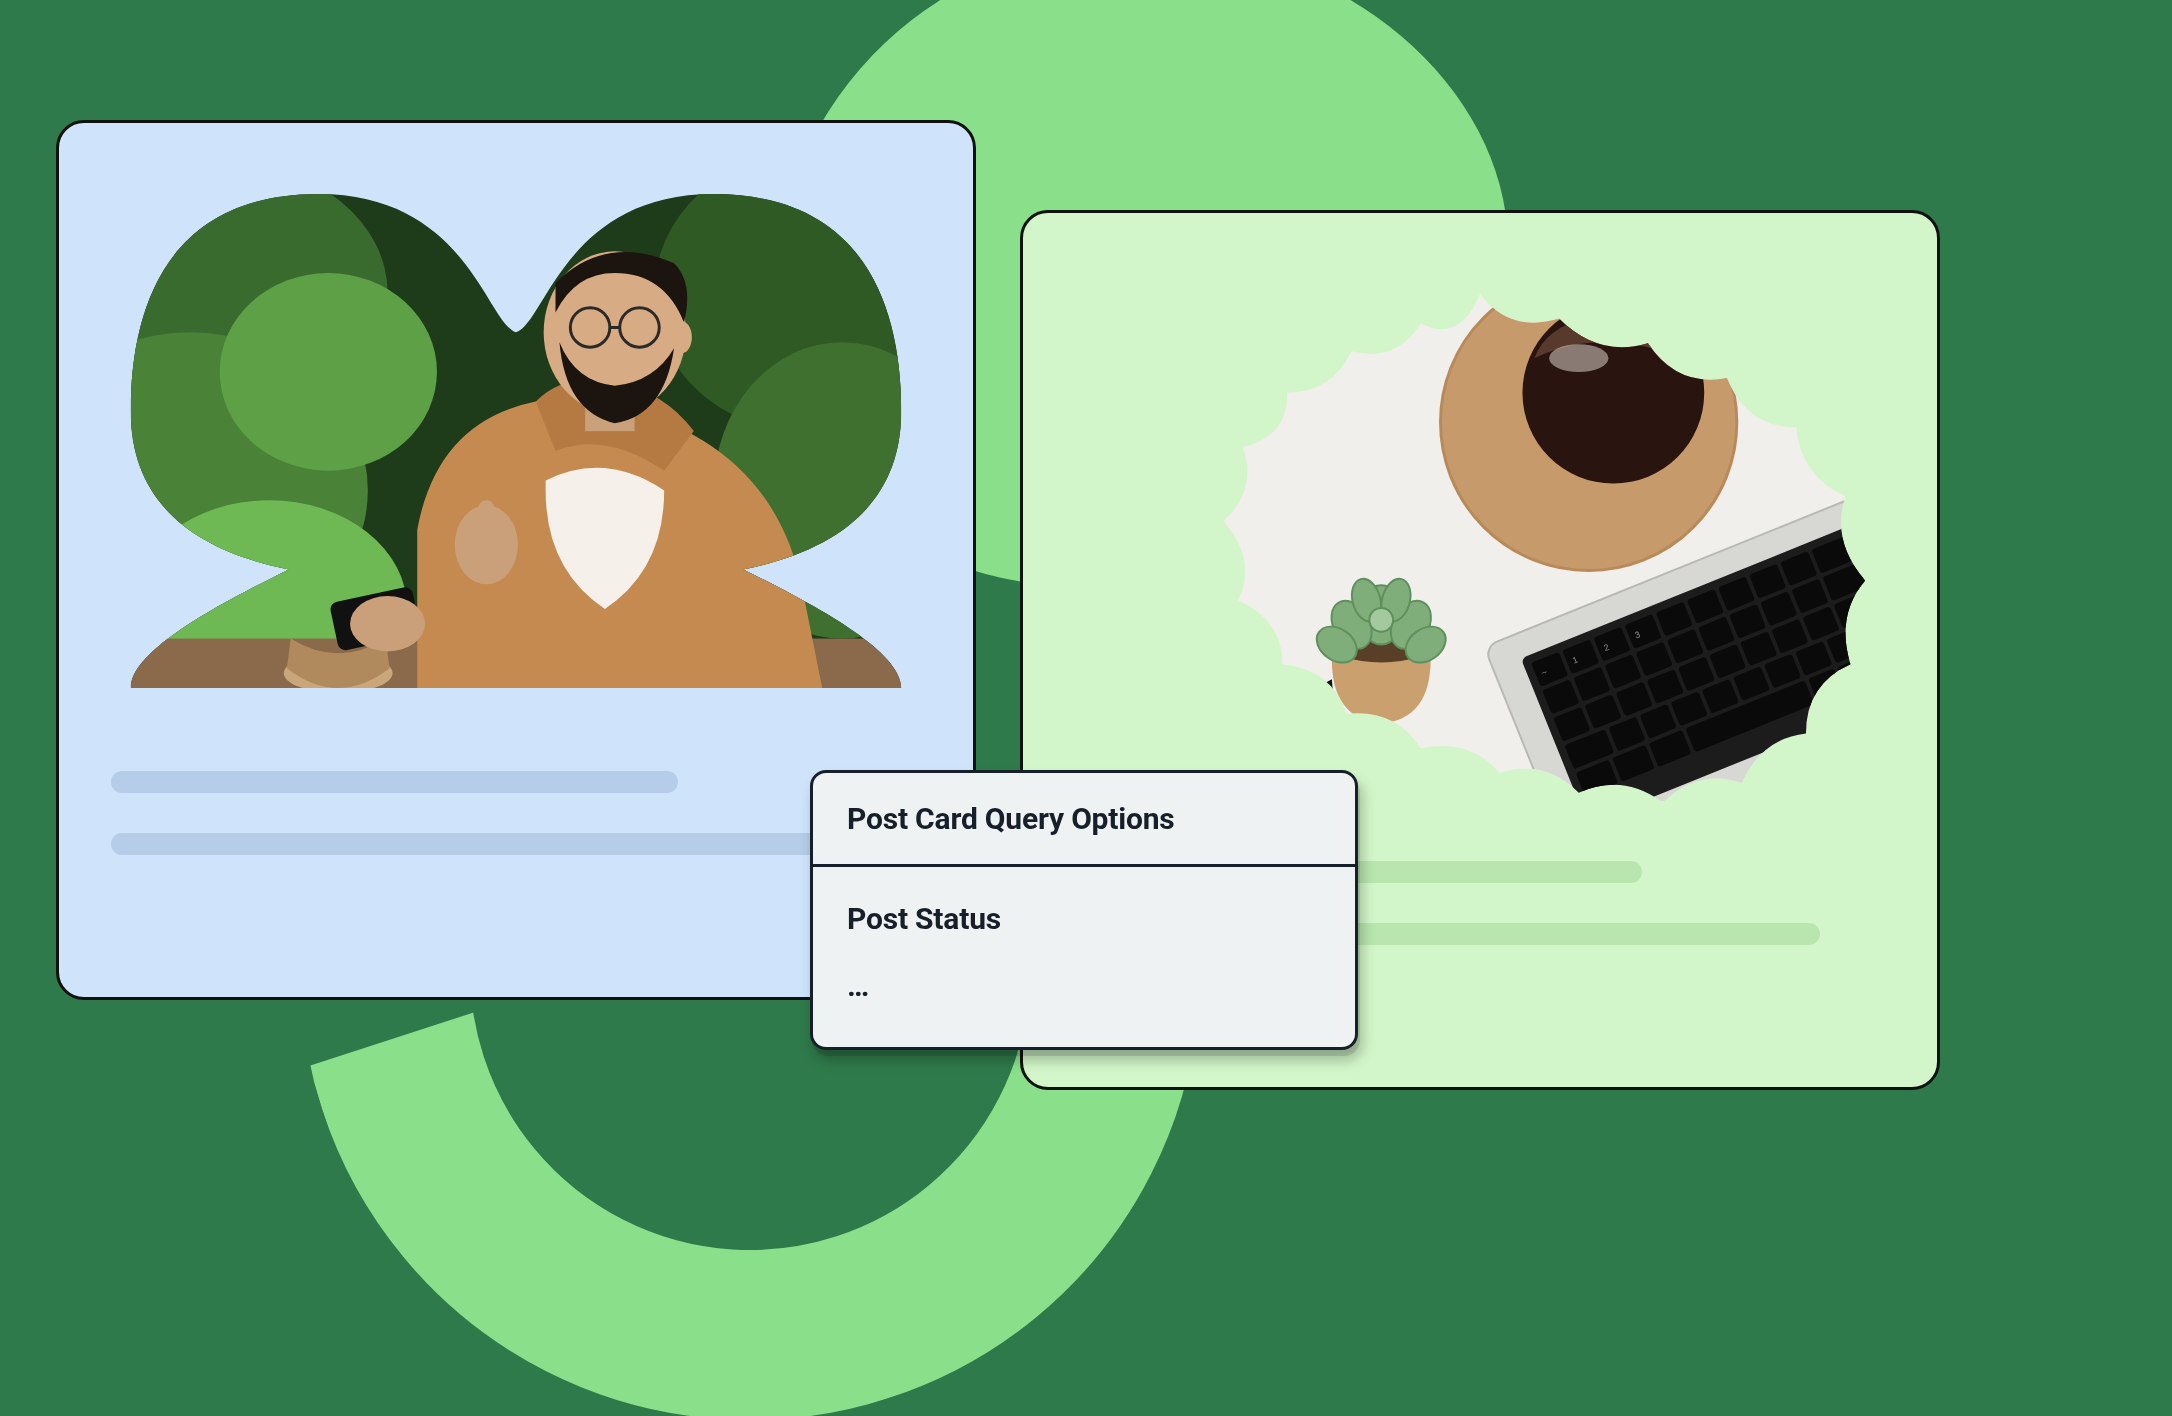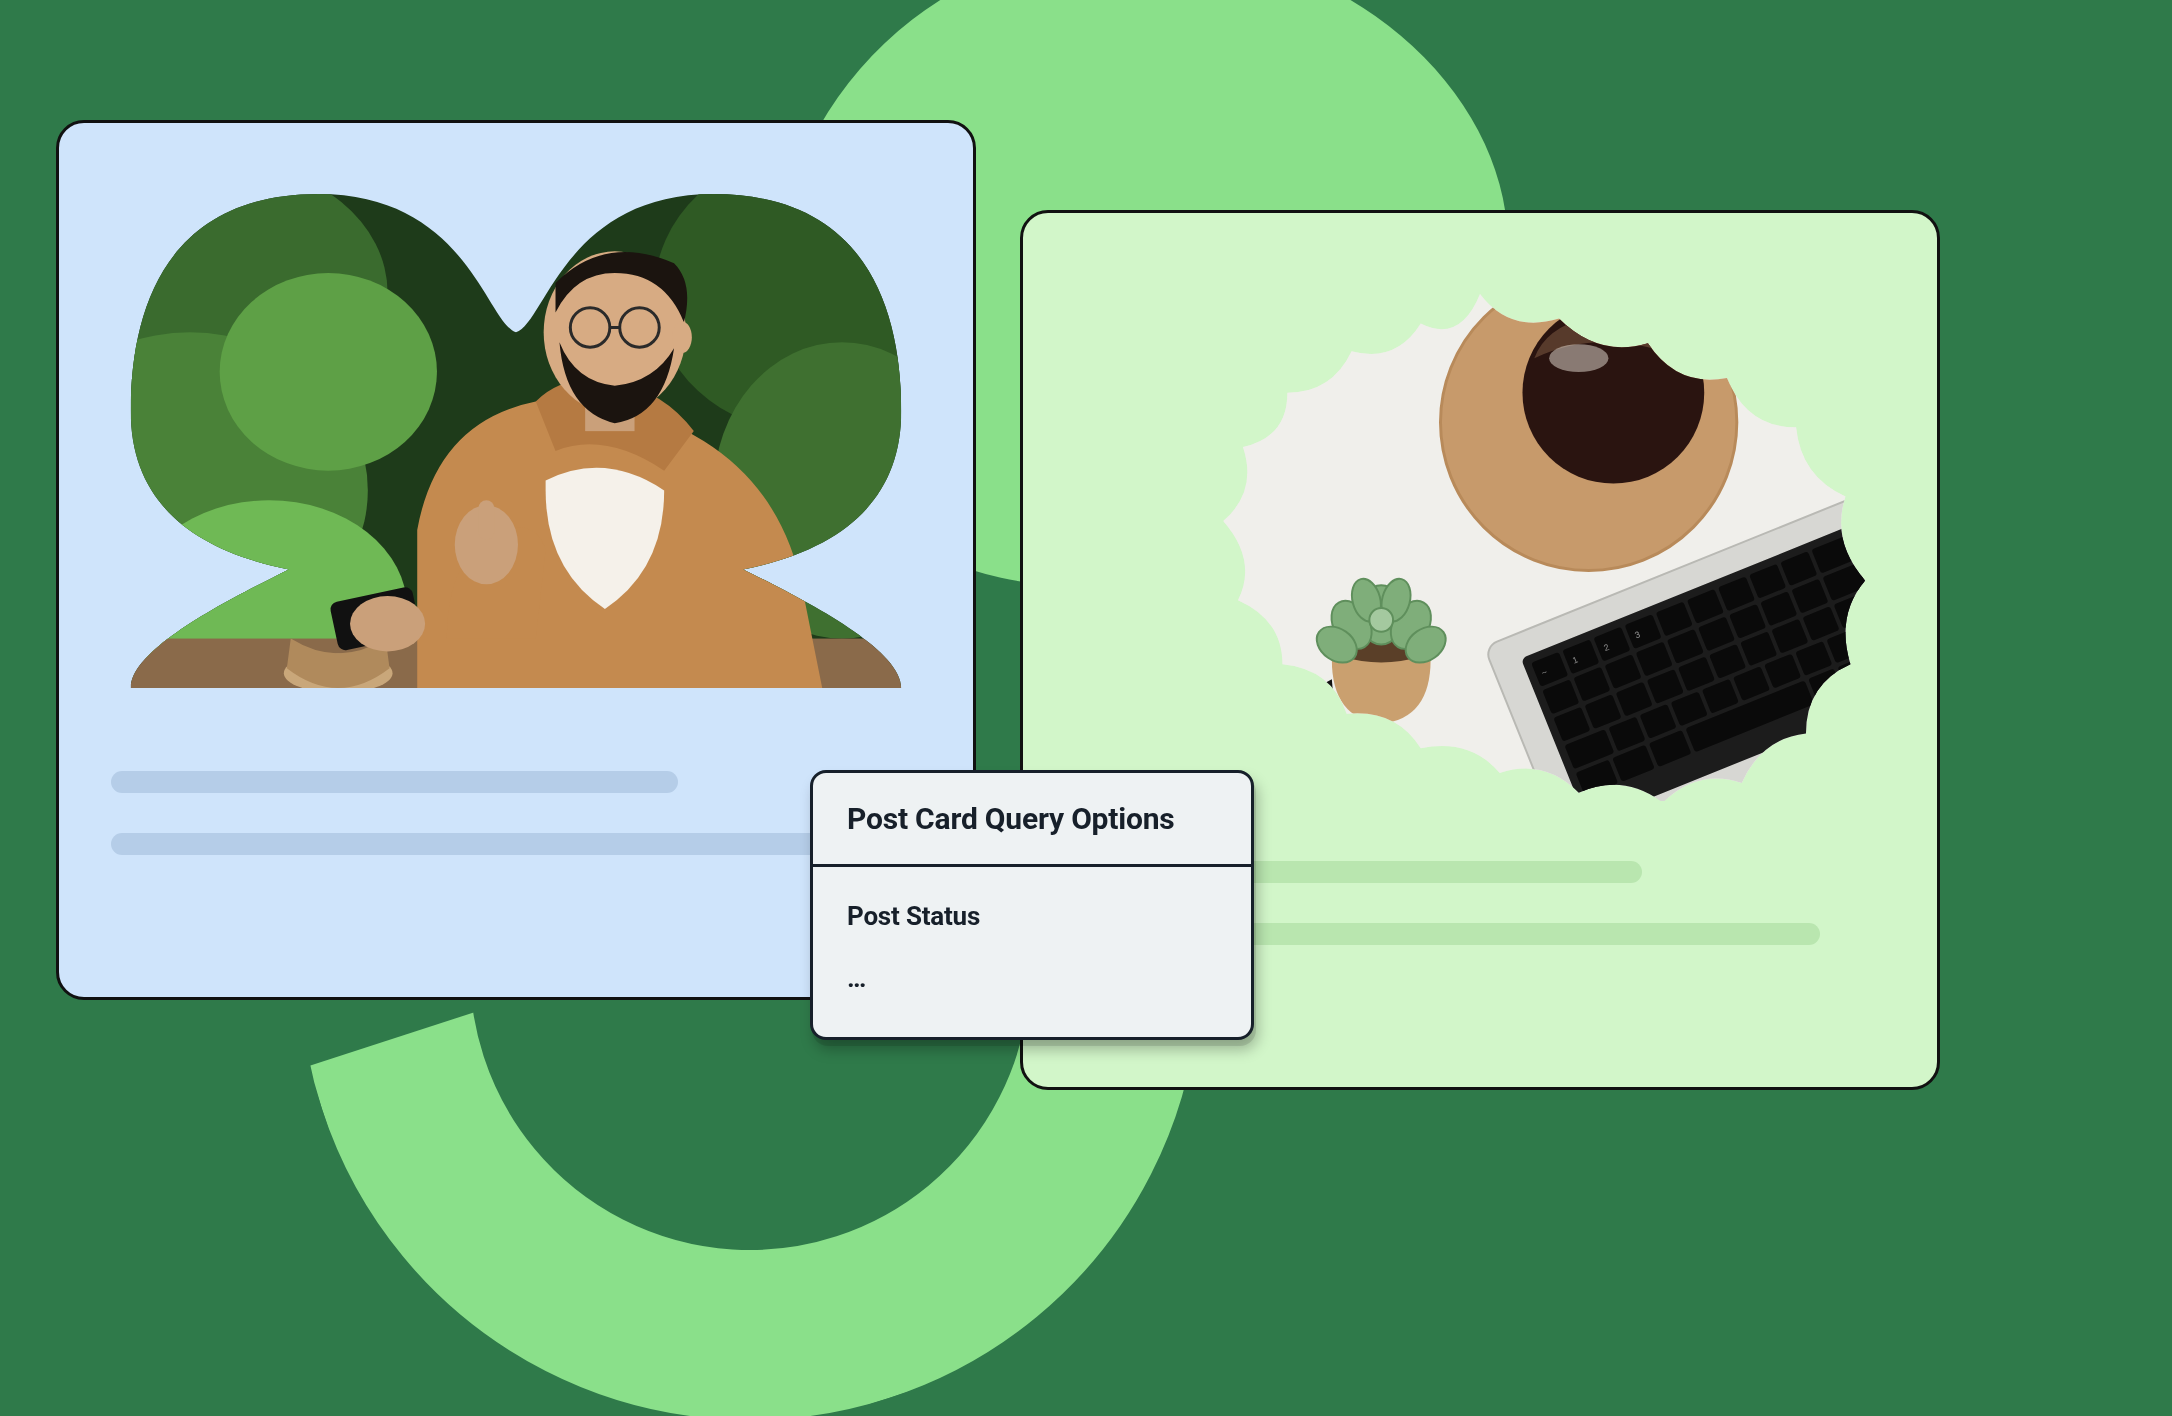--- a/index.html
+++ b/index.html
@@ -81,40 +81,40 @@
   .card-left .ph-line.short { width: 70%; }
   .card-left .ph-line.long { width: 92%; }
   .card-right .ph-line { background: #b9e6af; }
   .card-right .ph-line.short { width: 70%; }
   .card-right .ph-line.long { width: 92%; }
 
   .popover {
     position: absolute;
     top: 770px;
     left: 810px;
-    width: 444px;
+    width: 548px;
     background: #eef2f3;
     border: 3px solid #17202a;
     border-radius: 16px;
     box-shadow: 2px 6px 0 rgba(0,0,0,0.1), 4px 10px 14px rgba(0,0,0,0.25);
     z-index: 50;
   }
   .popover-header {
     padding: 28px 34px;
     border-bottom: 3px solid #17202a;
     font-size: 30px;
     font-weight: 700;
     color: #17202a;
     letter-spacing: -0.2px;
   }
   .popover-body {
     padding: 18px 34px 28px;
   }
   .popover-item {
-    font-size: 26px;
+    font-size: 30px;
     font-weight: 700;
     color: #17202a;
     padding: 16px 0;
     cursor: pointer;
     letter-spacing: -0.2px;
   }
 
   
   svg { display: block; }
 </style>

